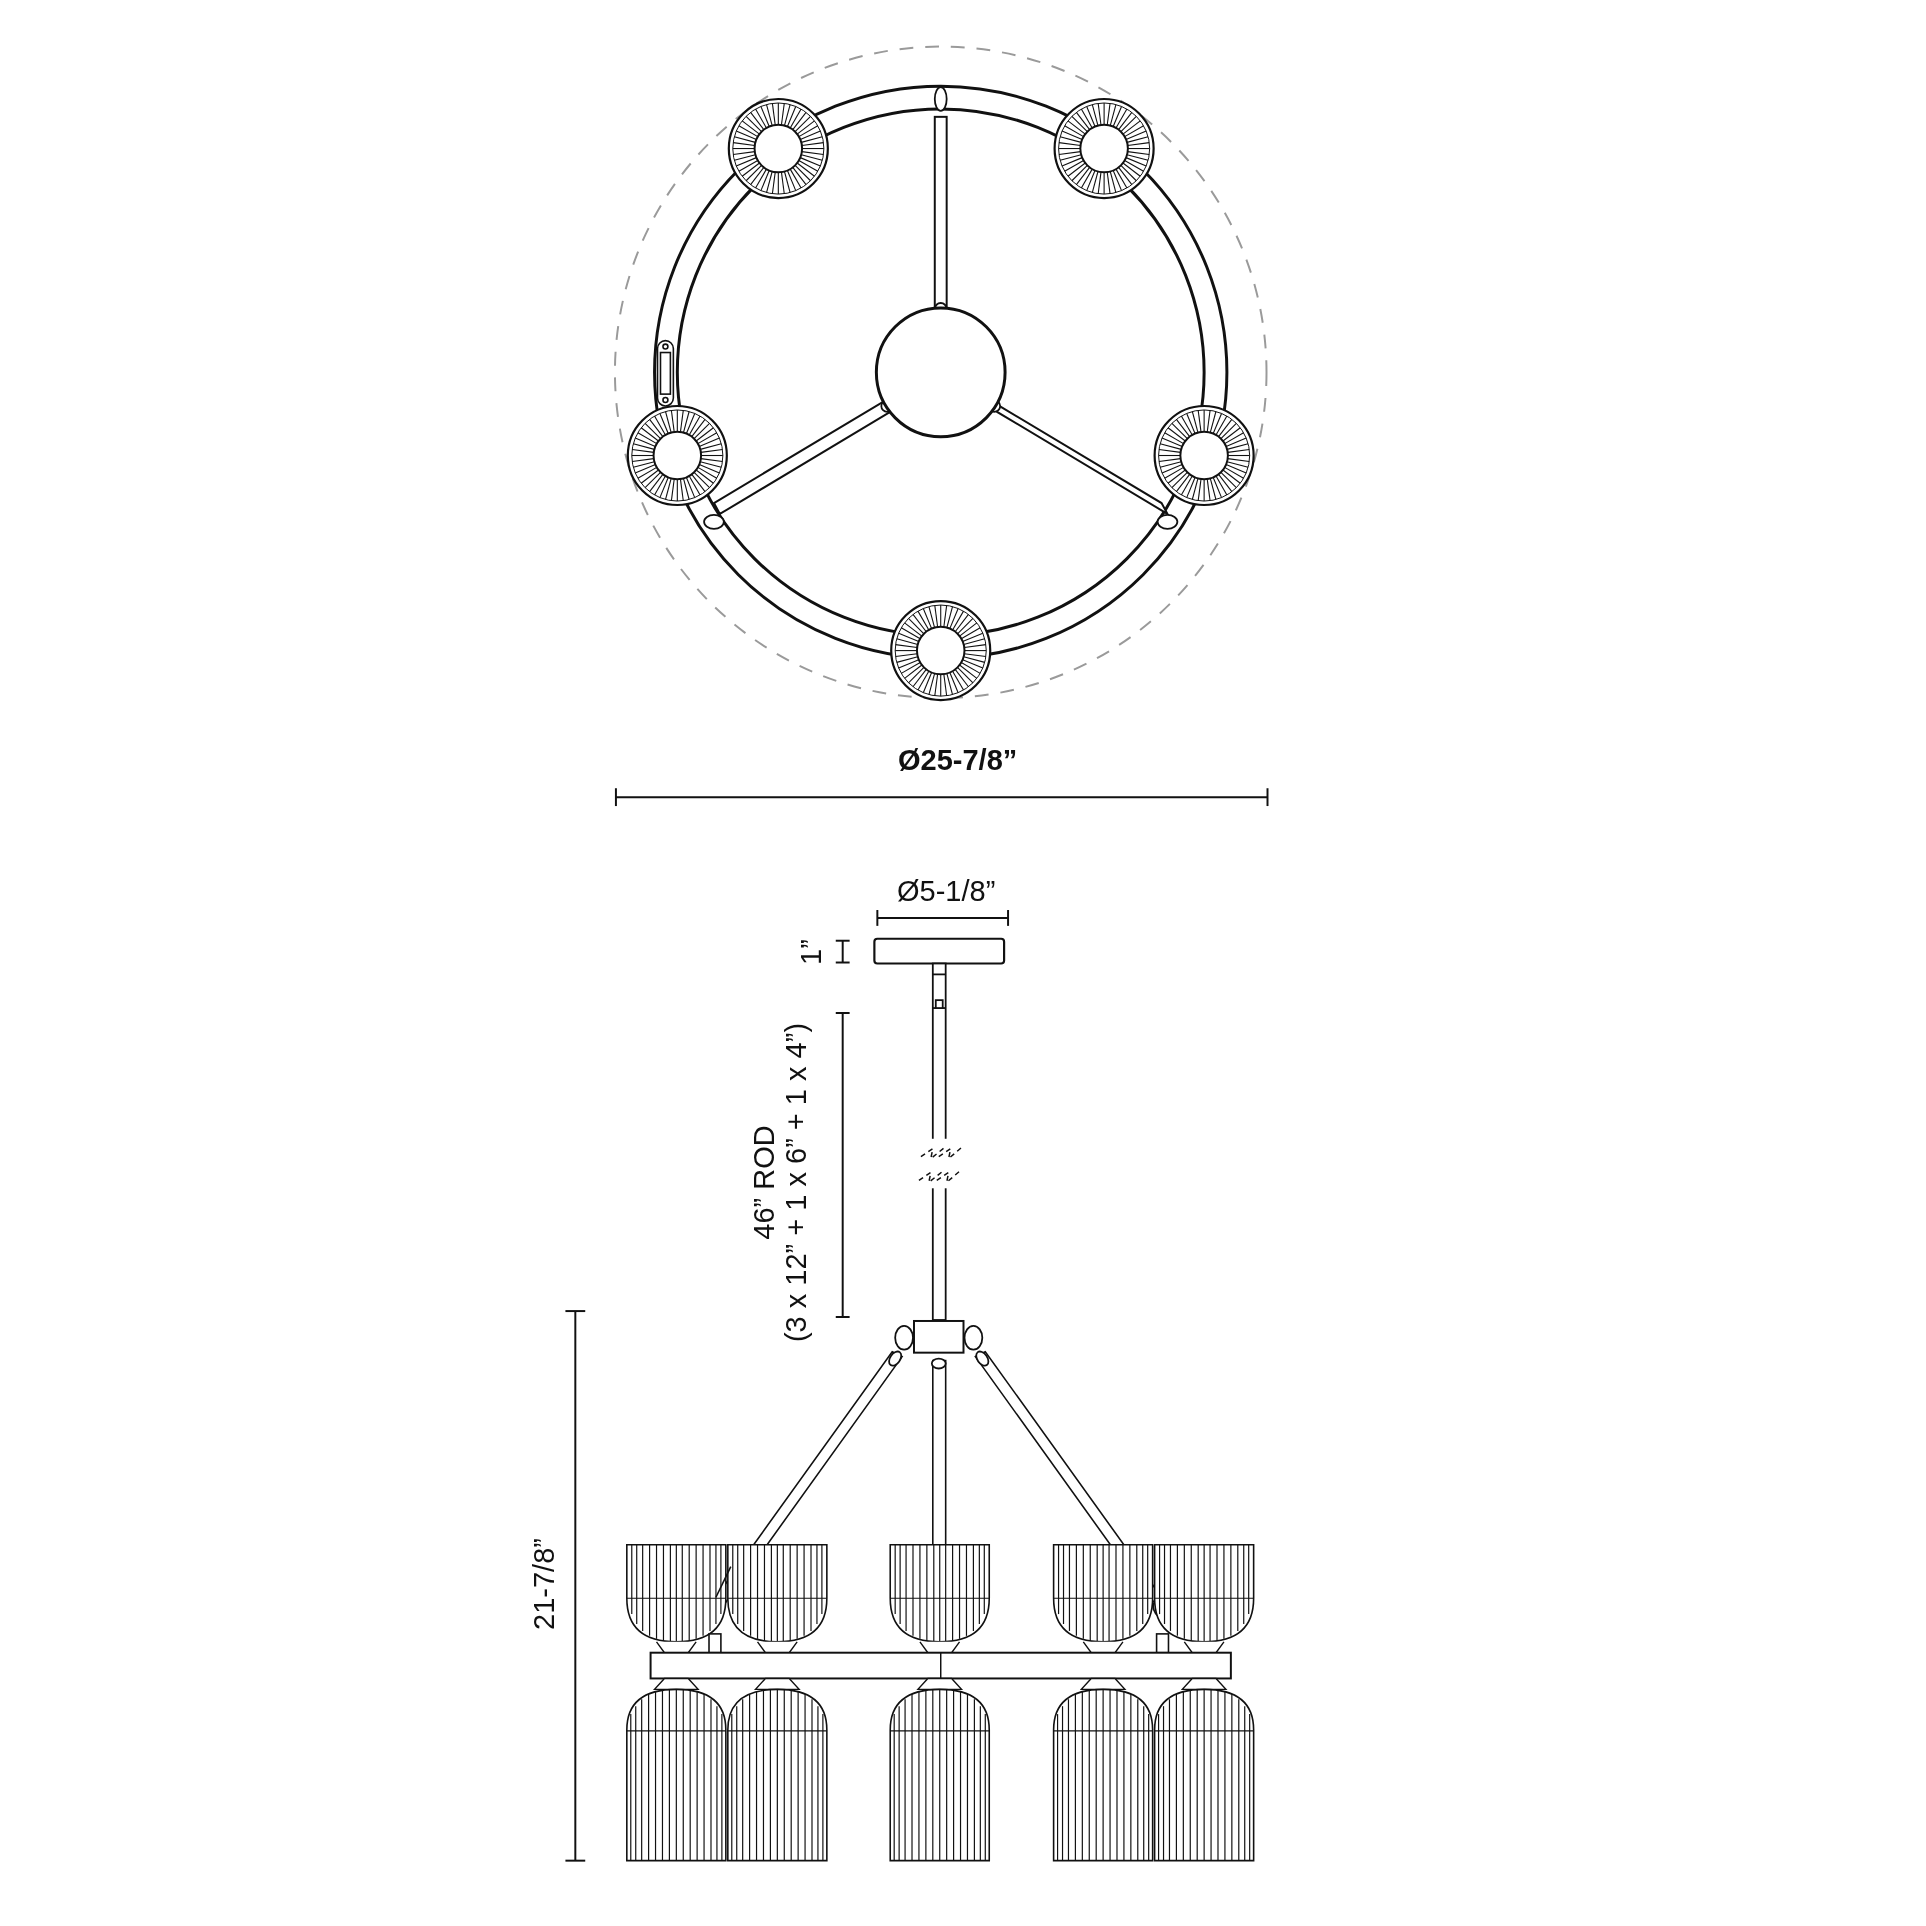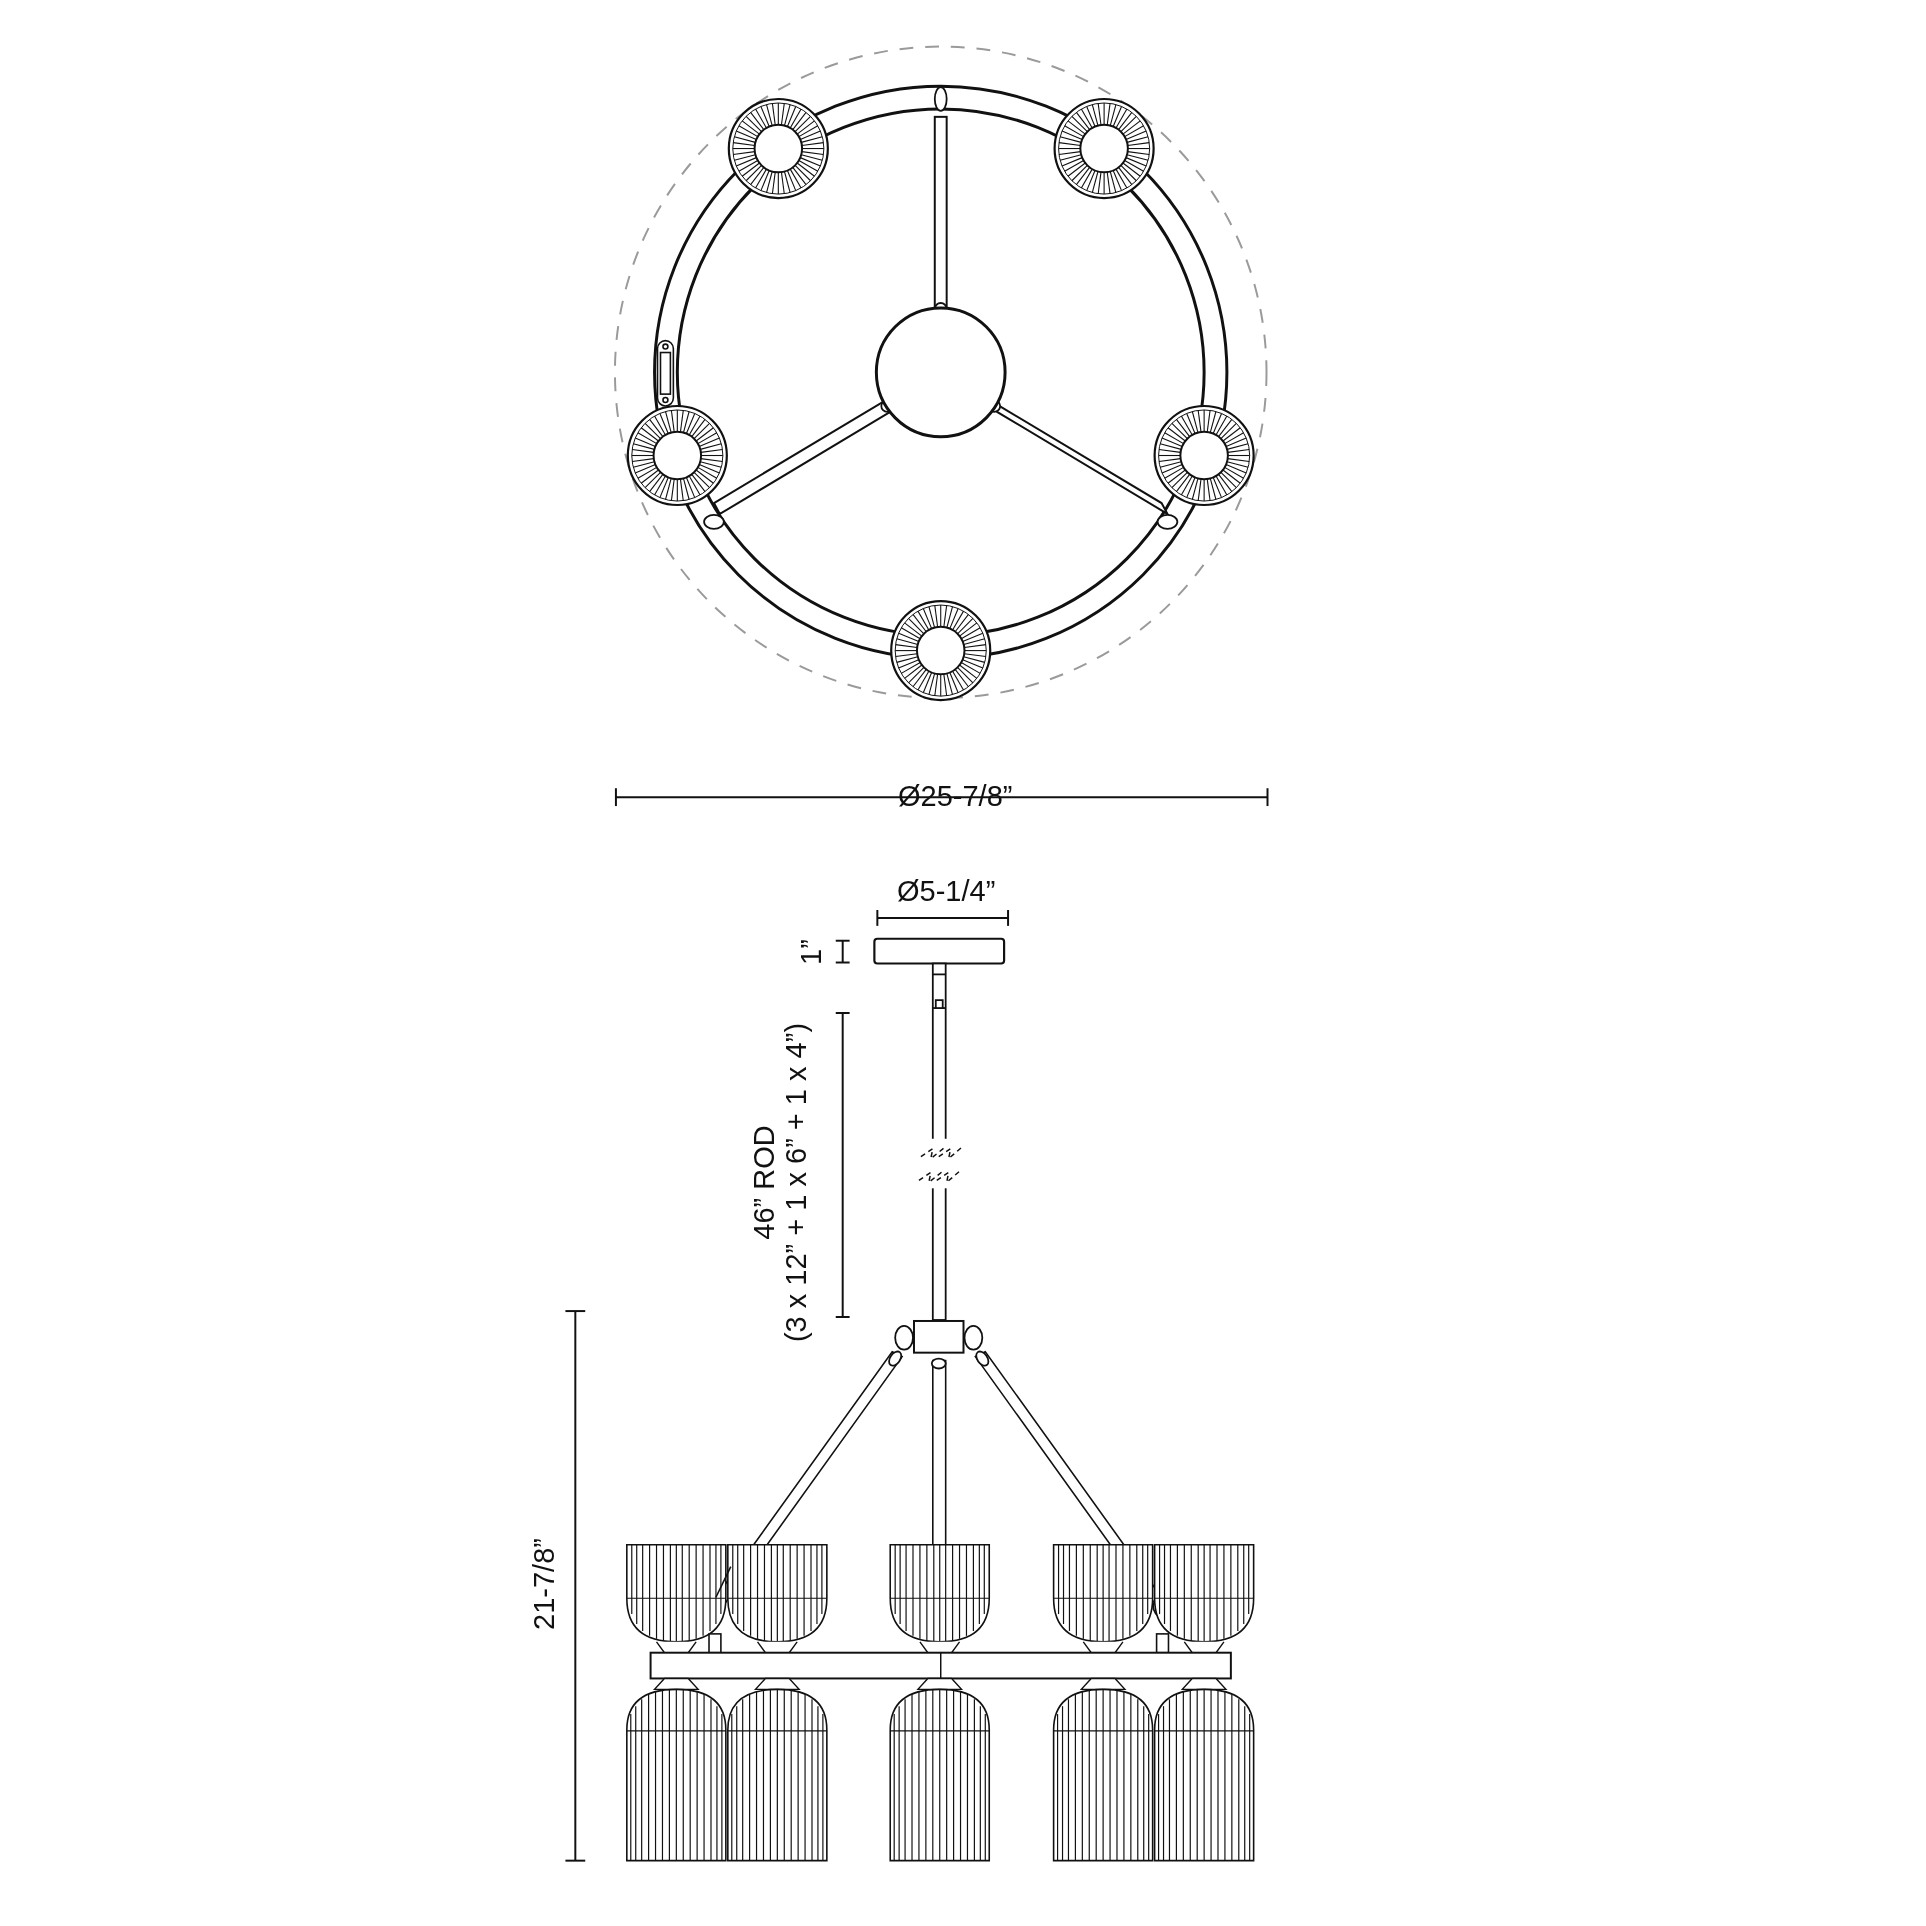--- a/index.html
+++ b/index.html
@@ -264,21 +264,21 @@
       </g>
     <g transform="translate(1064,1695)">
         <use href="#lshade"></use>
       </g>
     <g transform="translate(1166,1695)">
         <use href="#lshade"></use>
       </g>
   </g>
 </svg>
 
-<div class="dim-label" style="left:898px; top:782px;">Ø25-7/8”</div>
-<div class="dim-label" style="left:897px; top:877px;">Ø5-1/4”</div>
+<div class="dim-label" style="left:898px; top:746px;font-weight:bold;">Ø25-7/8”</div>
+<div class="dim-label" style="left:897px; top:877px;">Ø5-1/8”</div>
 <div class="dim-label rot" style="left:792px; top:937px; width:40px; height:30px;">1”</div>
 <div class="dim-label rot rod-label" style="left:614px; top:1148px; width:337px; height:69px;">
   <div>46” ROD</div>
   <div>(3 x 12” + 1 x 6” + 1 x 4”)</div>
 </div>
 <div class="dim-label rot" style="left:490px; top:1569px; width:109px; height:30px;">21-7/8”</div>
 
 
 </body></html>

